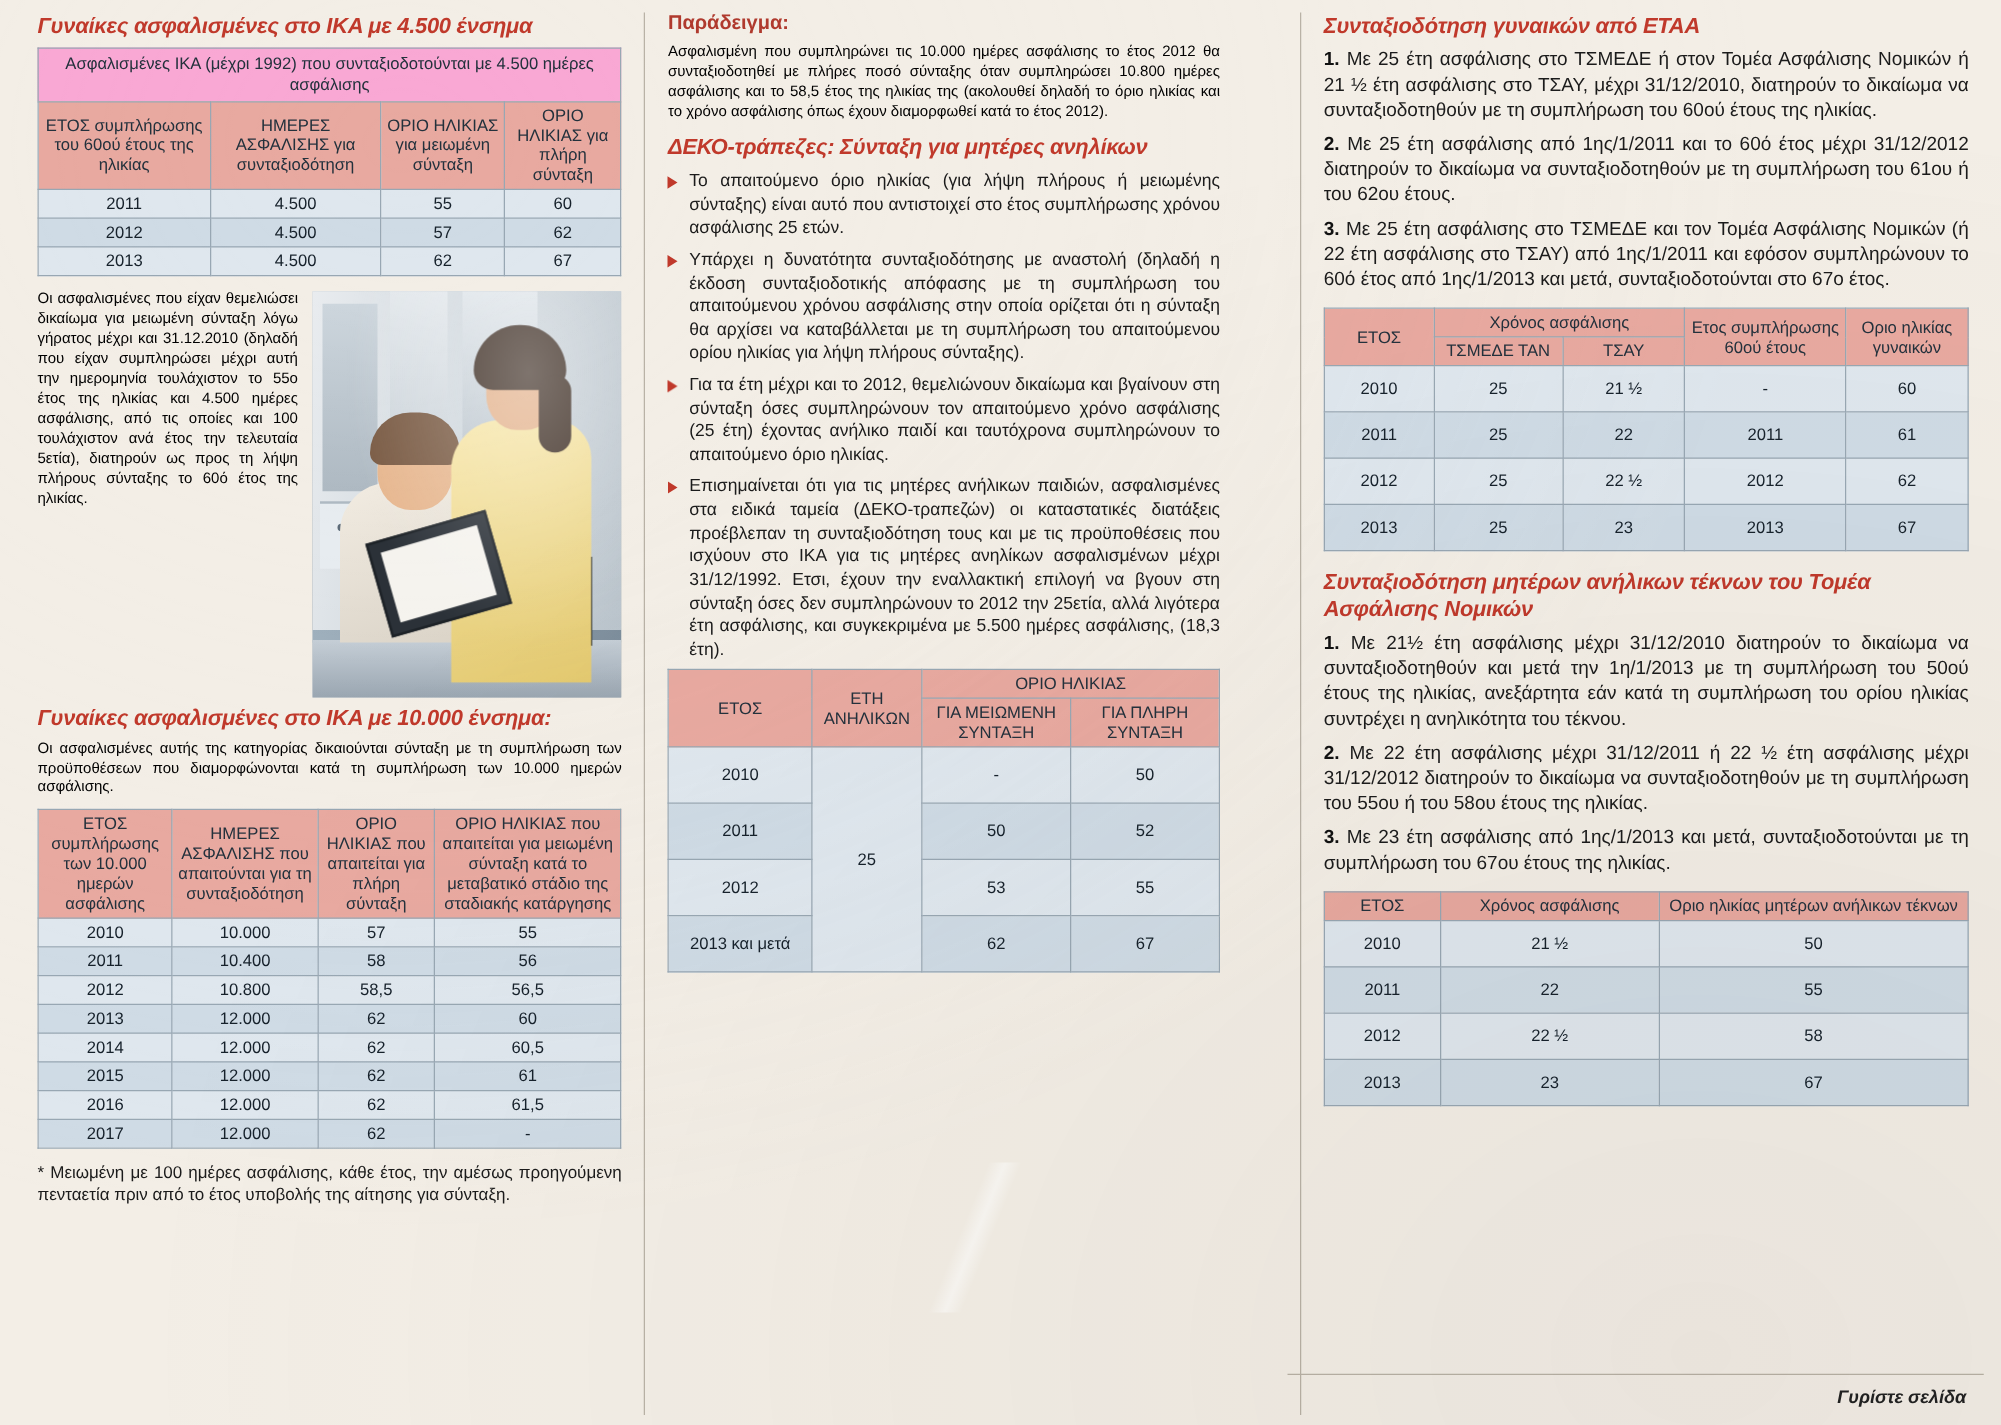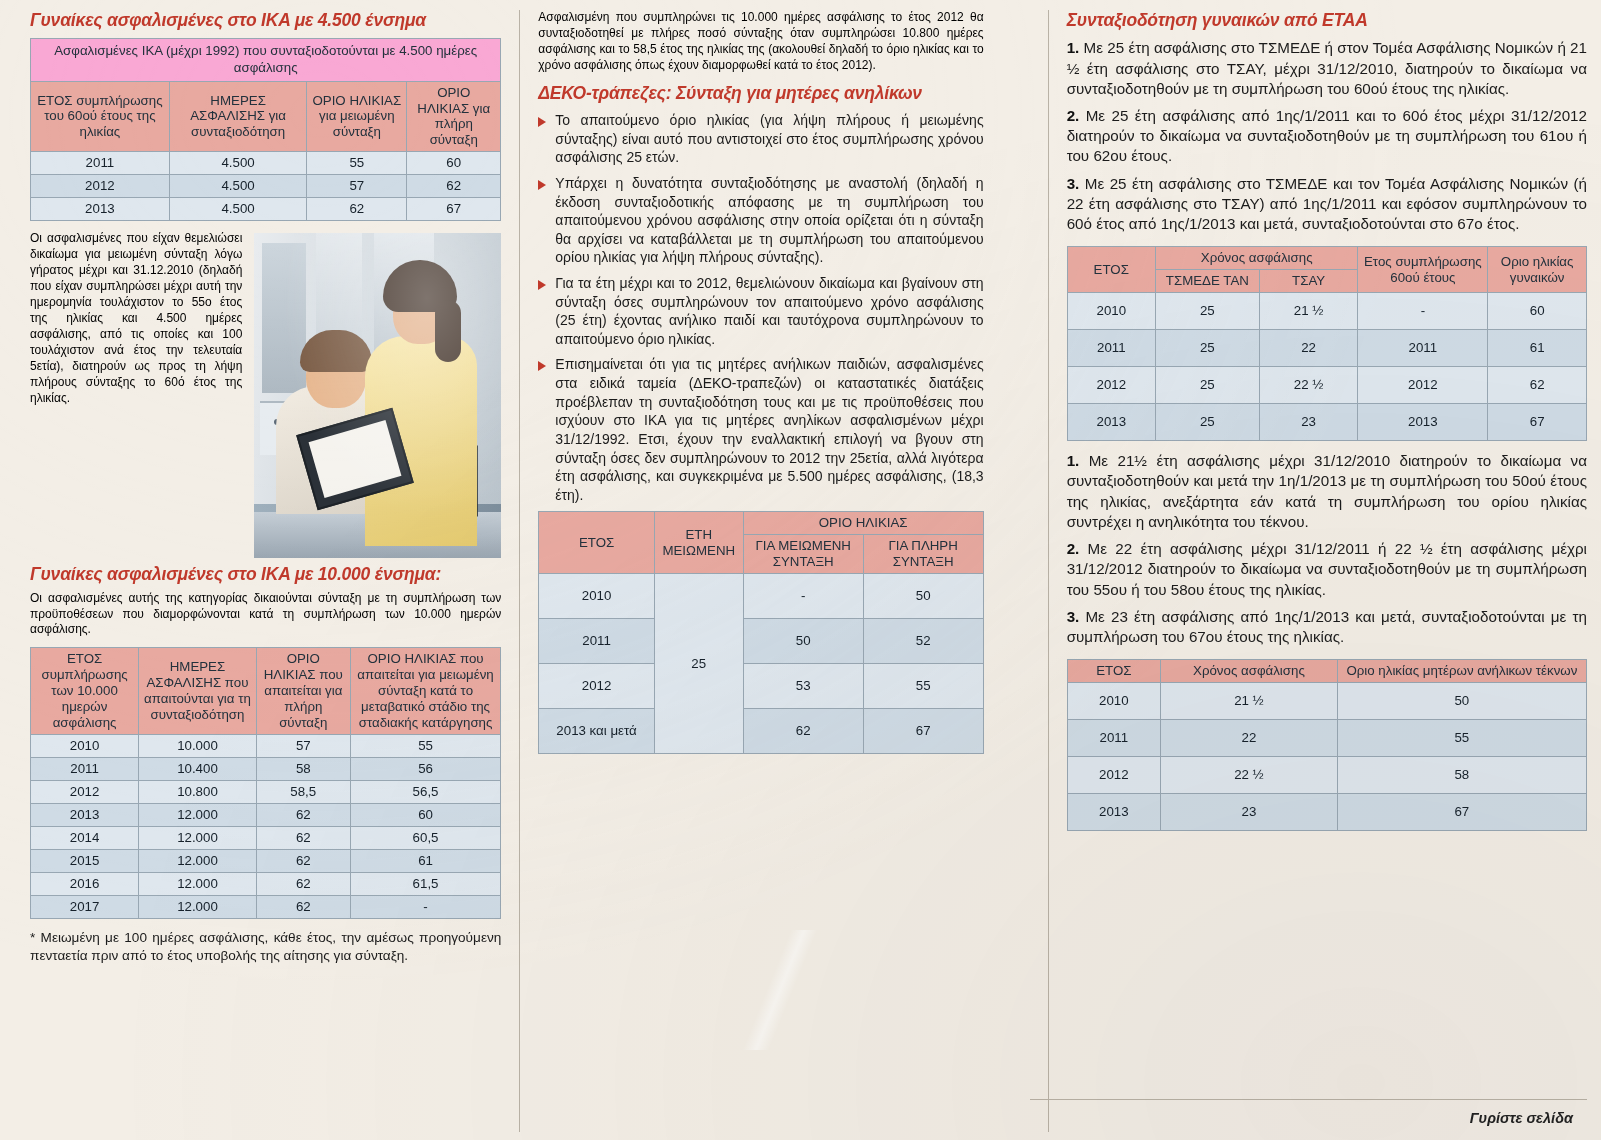--- a/index.html
+++ b/index.html
@@ -26,21 +26,21 @@
     background:
       radial-gradient(ellipse at 20% 10%, rgba(255,255,255,0.35), rgba(255,255,255,0) 60%),
       radial-gradient(ellipse at 85% 95%, rgba(120,110,95,0.10), rgba(255,255,255,0) 65%);
     mix-blend-mode: multiply;
     opacity: .7;
   }
   .cols {
     position: absolute;
     inset: 0;
     display: flex;
-    padding: 10px 14px 8px 30px;
+    padding: 10px 26px 8px 30px;
     box-sizing: border-box;
     gap: 0;
   }
   .col {
     box-sizing: border-box;
   }
   .col-1 { width: 508px; padding-right: 18px; }
   .col-2 { width: 500px; padding: 0 18px; border-left: 1px solid #b9b2a6; }
   .col-3 { width: 560px; padding-left: 18px; border-left: 1px solid #b9b2a6; margin-left: 46px; }
 
@@ -383,34 +383,35 @@
             <td class="alt">-</td>
           </tr>
         </tbody>
       </table>
 
       <p class="footnote">* Μειωμένη με 100 ημέρες ασφάλισης, κάθε έτος, την αμέσως προηγούμενη πενταετία πριν από το έτος υποβολής της αίτησης για σύνταξη.</p>
     </div>
 
     <div class="col col-2">
 
+      <h3 class="box-title">Παράδειγμα:</h3>
       <p class="body">Ασφαλισμένη που συμπληρώνει τις 10.000 ημέρες ασφάλισης το έτος 2012 θα συνταξιοδοτηθεί με πλήρες ποσό σύνταξης όταν συμπληρώσει 10.800 ημέρες ασφάλισης και το 58,5 έτος της ηλικίας της (ακολουθεί δηλαδή το όριο ηλικίας και το χρόνο ασφάλισης όπως έχουν διαμορφωθεί κατά το έτος 2012).</p>
 
       <h2 class="sec">ΔΕΚΟ-τράπεζες: Σύνταξη για μητέρες ανηλίκων</h2>
 
       <p class="bullet">Το απαιτούμενο όριο ηλικίας (για λήψη πλήρους ή μειωμένης σύνταξης) είναι αυτό που αντιστοιχεί στο έτος συμπλήρωσης χρόνου ασφάλισης 25 ετών.</p>
       <p class="bullet">Υπάρχει η δυνατότητα συνταξιοδότησης με αναστολή (δηλαδή η έκδοση συνταξιοδοτικής απόφασης με τη συμπλήρωση του απαιτούμενου χρόνου ασφάλισης στην οποία ορίζεται ότι η σύνταξη θα αρχίσει να καταβάλλεται με τη συμπλήρωση του απαιτούμενου ορίου ηλικίας για λήψη πλήρους σύνταξης).</p>
       <p class="bullet">Για τα έτη μέχρι και το 2012, θεμελιώνουν δικαίωμα και βγαίνουν στη σύνταξη όσες συμπληρώνουν τον απαιτούμενο χρόνο ασφάλισης (25 έτη) έχοντας ανήλικο παιδί και ταυτόχρονα συμπληρώνουν το απαιτούμενο όριο ηλικίας.</p>
       <p class="bullet">Επισημαίνεται ότι για τις μητέρες ανήλικων παιδιών, ασφαλισμένες στα ειδικά ταμεία (ΔΕΚΟ-τραπεζών) οι καταστατικές διατάξεις προέβλεπαν τη συνταξιοδότηση τους και με τις προϋποθέσεις που ισχύουν στο ΙΚΑ για τις μητέρες ανηλίκων ασφαλισμένων μέχρι 31/12/1992. Ετσι, έχουν την εναλλακτική επιλογή να βγουν στη σύνταξη όσες δεν συμπληρώνουν το 2012 την 25ετία, αλλά λιγότερα έτη ασφάλισης, και συγκεκριμένα με 5.500 ημέρες ασφάλισης, (18,3 έτη).</p>
 
       <table class="t">
         <thead>
           <tr>
             <th rowspan="2" style="width:26%">ΕΤΟΣ</th>
-            <th rowspan="2" style="width:20%">ΕΤΗ ΜΕΙΩΜΕΝΗ</th>
+            <th rowspan="2" style="width:20%">ΕΤΗ ΑΝΗΛΙΚΩΝ</th>
             <th colspan="2">ΟΡΙΟ ΗΛΙΚΙΑΣ</th>
           </tr>
           <tr>
             <th style="width:27%">ΓΙΑ ΜΕΙΩΜΕΝΗ ΣΥΝΤΑΞΗ</th>
             <th style="width:27%">ΓΙΑ ΠΛΗΡΗ ΣΥΝΤΑΞΗ</th>
           </tr>
         </thead>
         <tbody>
           <tr>
             <td style="height:38px">2010</td>
@@ -483,20 +484,21 @@
           <tr>
             <td class="alt" style="height:30px">2013</td>
             <td class="alt">25</td>
             <td class="alt">23</td>
             <td class="alt">2013</td>
             <td class="alt">67</td>
           </tr>
         </tbody>
       </table>
 
+      <h2 class="sec" style="margin-top:14px;">Συνταξιοδότηση μητέρων ανήλικων τέκνων του Τομέα Ασφάλισης Νομικών</h2>
 
       <p class="num"><b>1.</b> <span>Με 21½ έτη ασφάλισης μέχρι 31/12/2010 διατηρούν το δικαίωμα να συνταξιοδοτηθούν και μετά την 1η/1/2013 με τη συμπλήρωση του 50ού έτους της ηλικίας, ανεξάρτητα εάν κατά τη συμπλήρωση του ορίου ηλικίας συντρέχει η ανηλικότητα του τέκνου.</span></p>
       <p class="num"><b>2.</b> <span>Με 22 έτη ασφάλισης μέχρι 31/12/2011 ή 22 ½ έτη ασφάλισης μέχρι 31/12/2012 διατηρούν το δικαίωμα να συνταξιοδοτηθούν με τη συμπλήρωση του 55ου ή του 58ου έτους της ηλικίας.</span></p>
       <p class="num"><b>3.</b> <span>Με 23 έτη ασφάλισης από 1ης/1/2013 και μετά, συνταξιοδοτούνται με τη συμπλήρωση του 67ου έτους της ηλικίας.</span></p>
 
       <table class="t" style="margin-top:12px;">
         <thead>
           <tr>
             <th style="width:18%">ΕΤΟΣ</th>
             <th style="width:34%">Χρόνος ασφάλισης</th>

